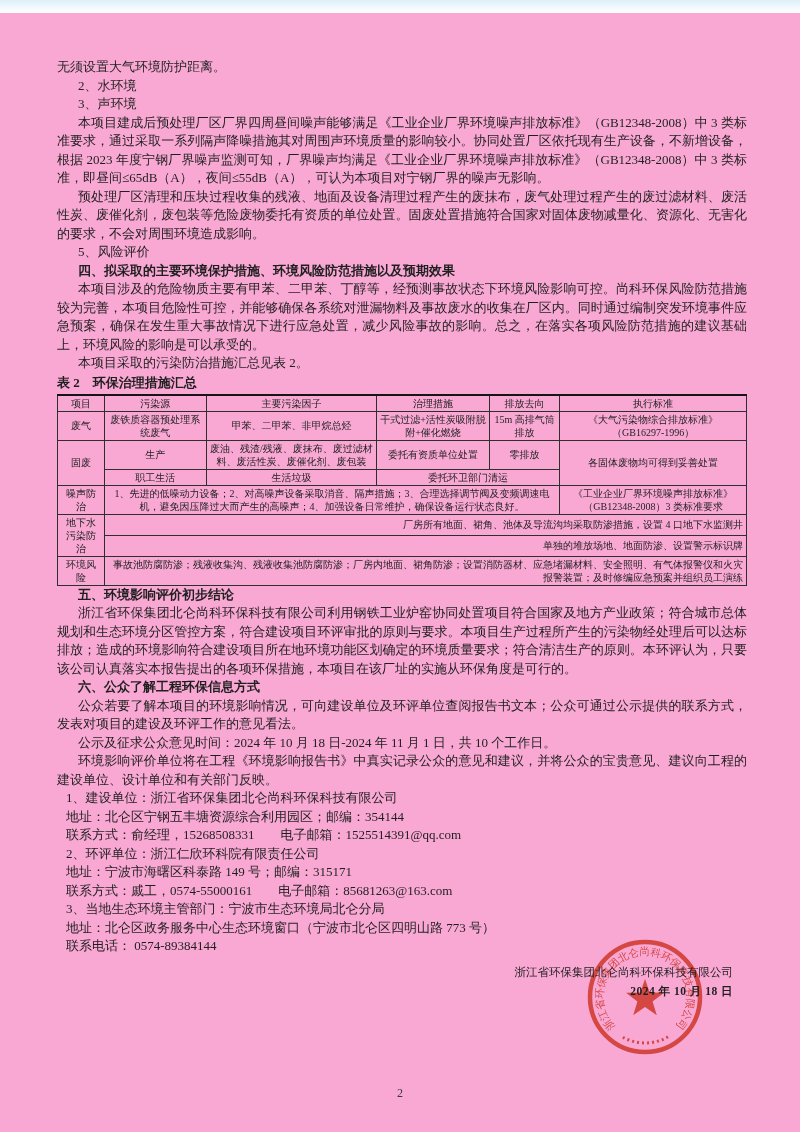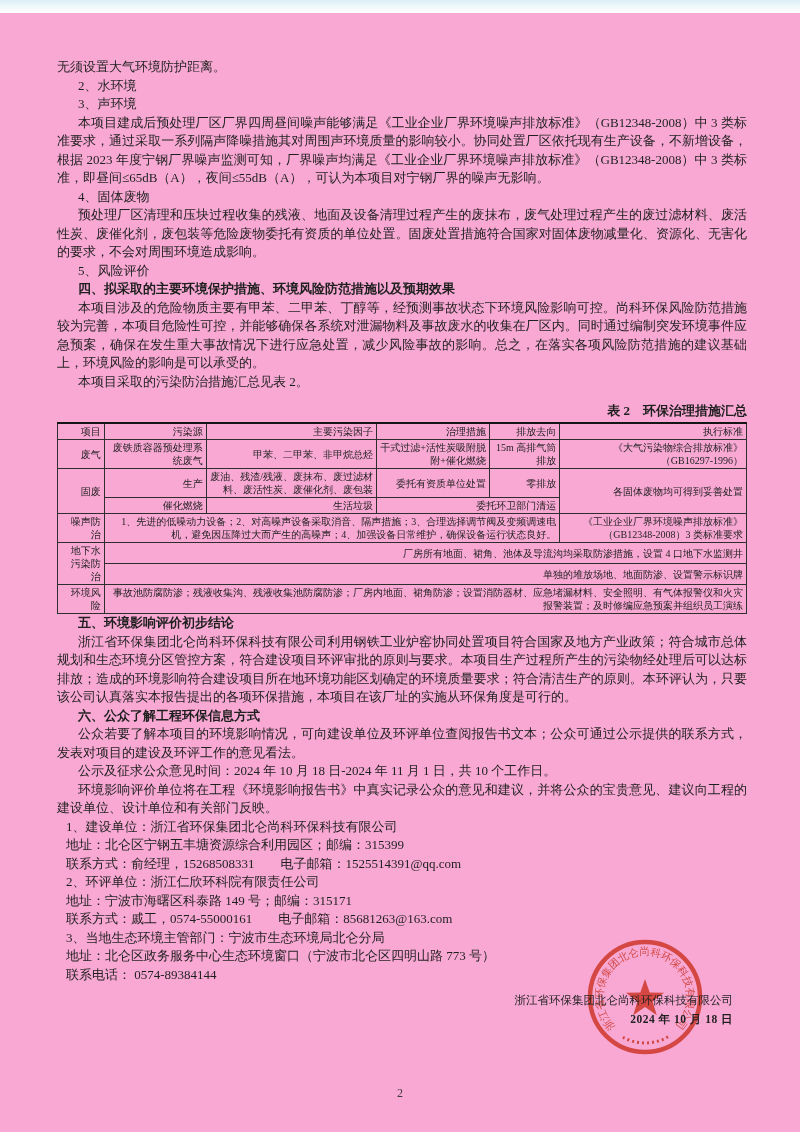--- a/index.html
+++ b/index.html
@@ -7,24 +7,24 @@
     position:relative;width:800px;height:1132px;background:#f9a8d4;overflow:hidden;
     font-family:"Liberation Serif","DejaVu Serif",serif;color:#1f1f1f;
   }
   .scan-band{position:absolute;top:0;left:0;width:800px;height:13px;
     background:linear-gradient(#dceff7,#f3fafc 60%,#fdfdfc);}
   .content{position:absolute;left:57px;top:58px;width:690px;
     font-size:13px;line-height:18.5px;text-align:justify;}
   p{margin:0;}
   .indent{text-indent:21px;}
   .bold{font-weight:bold;}
-  .tbl-caption{text-align:right;font-weight:bold;line-height:18px;margin-top:11px;}
+  .tbl-caption{text-align:left;font-weight:bold;line-height:18px;margin-top:1px;}
   table{border-collapse:collapse;width:100%;table-layout:fixed;margin-top:2px;
     border-top:2px solid #151515;}
-  th,td{border:1px solid #2e2e2e;padding:1px 3px;text-align:right;
+  th,td{border:1px solid #2e2e2e;padding:1px 3px;text-align:center;
     font-size:10px;line-height:13px;font-weight:normal;vertical-align:middle;
     overflow:hidden;}
   td.tl{text-align:right;}
   .contact-line{padding-left:9px;}
   .signature{width:690px;text-align:right;padding-right:14px;box-sizing:border-box;
     margin-top:7px;font-size:11.5px;line-height:19px;position:relative;z-index:2;}
   .signature .date{font-weight:bold;letter-spacing:.5px;}
   .stamp{position:absolute;left:565px;top:917px;width:160px;height:160px;
     z-index:1;opacity:.88;}
   .footer-page{position:absolute;top:1086px;left:0;width:800px;text-align:center;
@@ -37,21 +37,20 @@
   <div class="scan-band"></div>
 
   <div class="content">
     <p>无须设置大气环境防护距离。</p>
 
     <p class="indent">2、水环境</p>
 
     <p class="indent">3、声环境</p>
     <p class="indent">本项目建成后预处理厂区厂界四周昼间噪声能够满足《工业企业厂界环境噪声排放标准》（GB12348-2008）中 3 类标准要求，通过采取一系列隔声降噪措施其对周围声环境质量的影响较小。协同处置厂区依托现有生产设备，不新增设备，根据 2023 年度宁钢厂界噪声监测可知，厂界噪声均满足《工业企业厂界环境噪声排放标准》（GB12348-2008）中 3 类标准，即昼间≤65dB（A），夜间≤55dB（A），可认为本项目对宁钢厂界的噪声无影响。</p>
 
-    <p class="indent">4、固体废物</p>
     <p class="indent">预处理厂区清理和压块过程收集的残液、地面及设备清理过程产生的废抹布，废气处理过程产生的废过滤材料、废活性炭、废催化剂，废包装等危险废物委托有资质的单位处置。固废处置措施符合国家对固体废物减量化、资源化、无害化的要求，不会对周围环境造成影响。</p>
 
     <p class="indent">5、风险评价</p>
     <p class="indent bold">四、拟采取的主要环境保护措施、环境风险防范措施以及预期效果</p>
 
     <p class="indent">本项目涉及的危险物质主要有甲苯、二甲苯、丁醇等，经预测事故状态下环境风险影响可控。尚科环保风险防范措施较为完善，本项目危险性可控，并能够确保各系统对泄漏物料及事故废水的收集在厂区内。同时通过编制突发环境事件应急预案，确保在发生重大事故情况下进行应急处置，减少风险事故的影响。总之，在落实各项风险防范措施的建议基础上，环境风险的影响是可以承受的。</p>
     <p class="indent">本项目采取的污染防治措施汇总见表 2。</p>
 
     <div class="tbl-caption">表 2　环保治理措施汇总</div>
 
@@ -83,21 +82,21 @@
       </tr>
       <tr>
         <td rowspan="2">固废</td>
         <td>生产</td>
         <td>废油、残渣/残液、废抹布、废过滤材料、废活性炭、废催化剂、废包装</td>
         <td>委托有资质单位处置</td>
         <td>零排放</td>
         <td rowspan="2">各固体废物均可得到妥善处置</td>
       </tr>
       <tr>
-        <td>催化燃烧</td>
+        <td>职工生活</td>
         <td>生活垃圾</td>
         <td colspan="2">委托环卫部门清运</td>
       </tr>
       <tr>
         <td>噪声防治</td>
         <td colspan="4">1、先进的低噪动力设备；2、对高噪声设备采取消音、隔声措施；3、合理选择调节阀及变频调速电机，避免因压降过大而产生的高噪声；4、加强设备日常维护，确保设备运行状态良好。</td>
         <td>《工业企业厂界环境噪声排放标准》（GB12348-2008）3 类标准要求</td>
       </tr>
       <tr>
         <td rowspan="2">地下水污染防治</td>
@@ -116,21 +115,21 @@
     <p class="indent bold">五、环境影响评价初步结论</p>
     <p class="indent">浙江省环保集团北仑尚科环保科技有限公司利用钢铁工业炉窑协同处置项目符合国家及地方产业政策；符合城市总体规划和生态环境分区管控方案，符合建设项目环评审批的原则与要求。本项目生产过程所产生的污染物经处理后可以达标排放；造成的环境影响符合建设项目所在地环境功能区划确定的环境质量要求；符合清洁生产的原则。本环评认为，只要该公司认真落实本报告提出的各项环保措施，本项目在该厂址的实施从环保角度是可行的。</p>
 
     <p class="indent bold">六、公众了解工程环保信息方式</p>
     <p class="indent">公众若要了解本项目的环境影响情况，可向建设单位及环评单位查阅报告书文本；公众可通过公示提供的联系方式，发表对项目的建设及环评工作的意见看法。</p>
     <p class="indent">公示及征求公众意见时间：2024 年 10 月 18 日-2024 年 11 月 1 日，共 10 个工作日。</p>
     <p class="indent">环境影响评价单位将在工程《环境影响报告书》中真实记录公众的意见和建议，并将公众的宝贵意见、建议向工程的建设单位、设计单位和有关部门反映。</p>
 
     <div>
       <p class="contact-line">1、建设单位：浙江省环保集团北仑尚科环保科技有限公司</p>
-      <p class="contact-line">地址：北仑区宁钢五丰塘资源综合利用园区；邮编：315399</p>
+      <p class="contact-line">地址：北仑区宁钢五丰塘资源综合利用园区；邮编：354144</p>
       <p class="contact-line">联系方式：俞经理，15268508331　　电子邮箱：1525514391@qq.com</p>
     </div>
     <div>
       <p class="contact-line">2、环评单位：浙江仁欣环科院有限责任公司</p>
       <p class="contact-line">地址：宁波市海曙区科泰路 149 号；邮编：315171</p>
       <p class="contact-line">联系方式：戚工，0574-55000161　　电子邮箱：85681263@163.com</p>
     </div>
     <div>
       <p class="contact-line">3、当地生态环境主管部门：宁波市生态环境局北仑分局</p>
       <p class="contact-line">地址：北仑区政务服务中心生态环境窗口（宁波市北仑区四明山路 773 号）</p>

